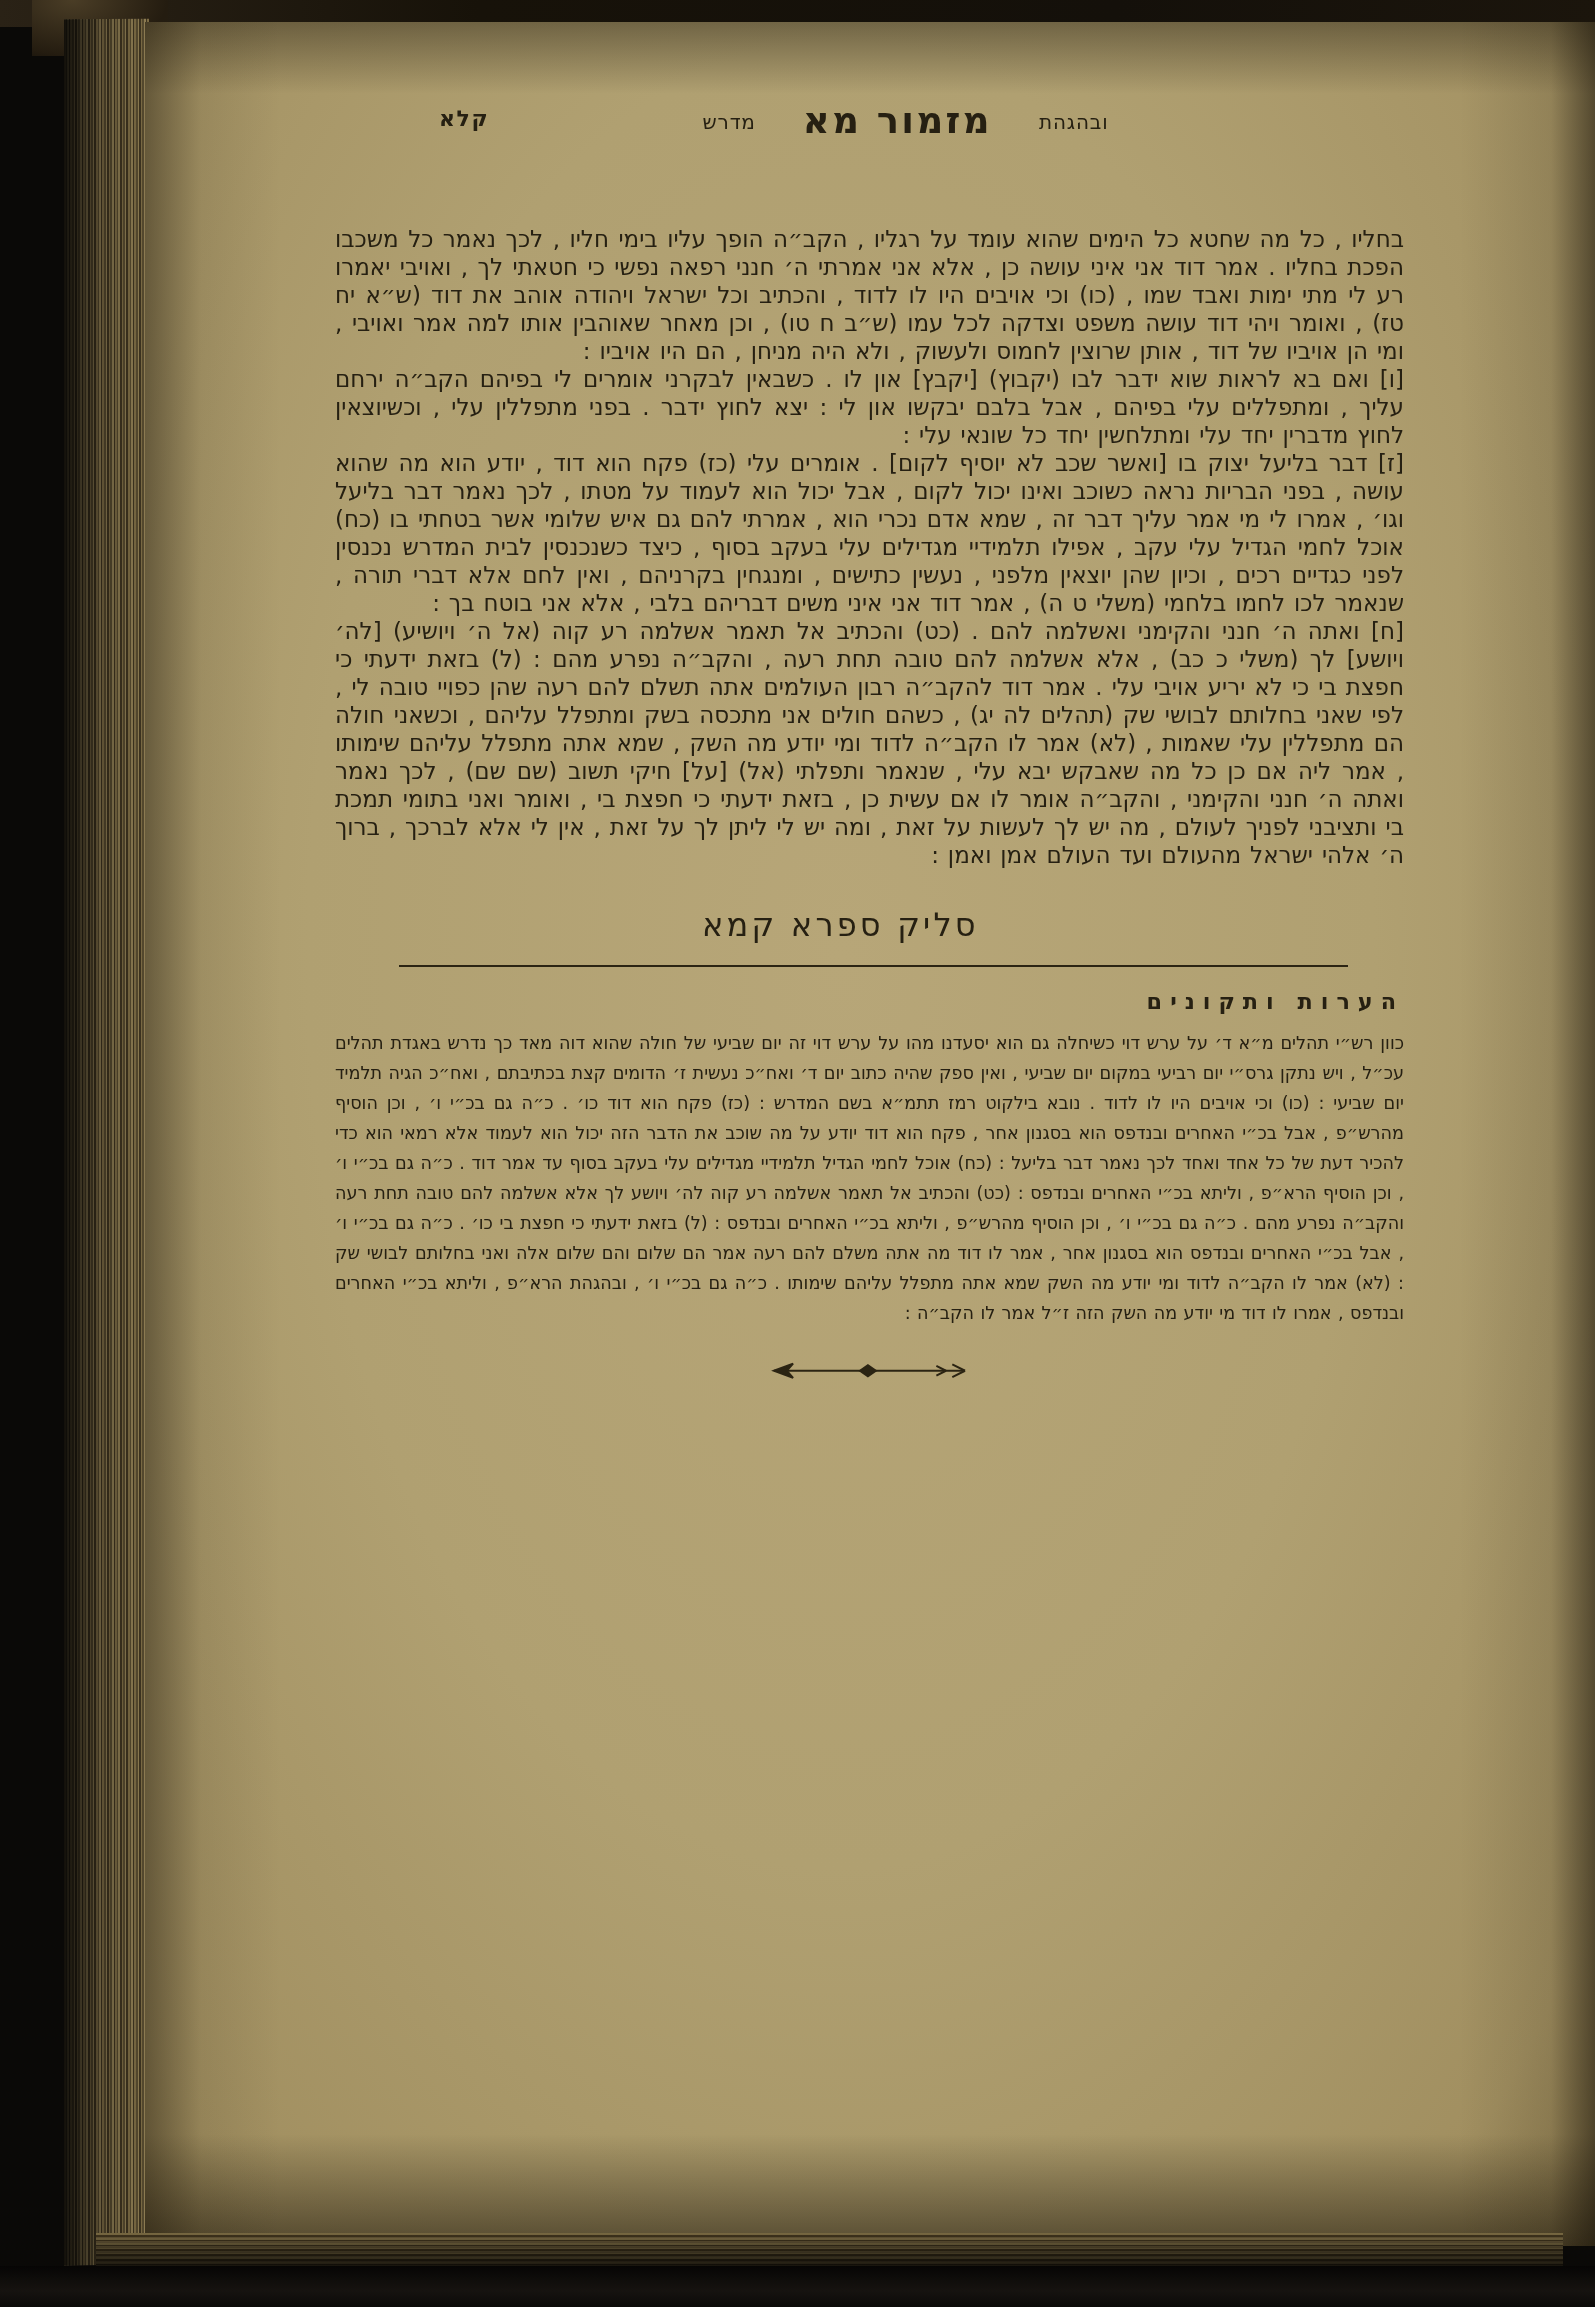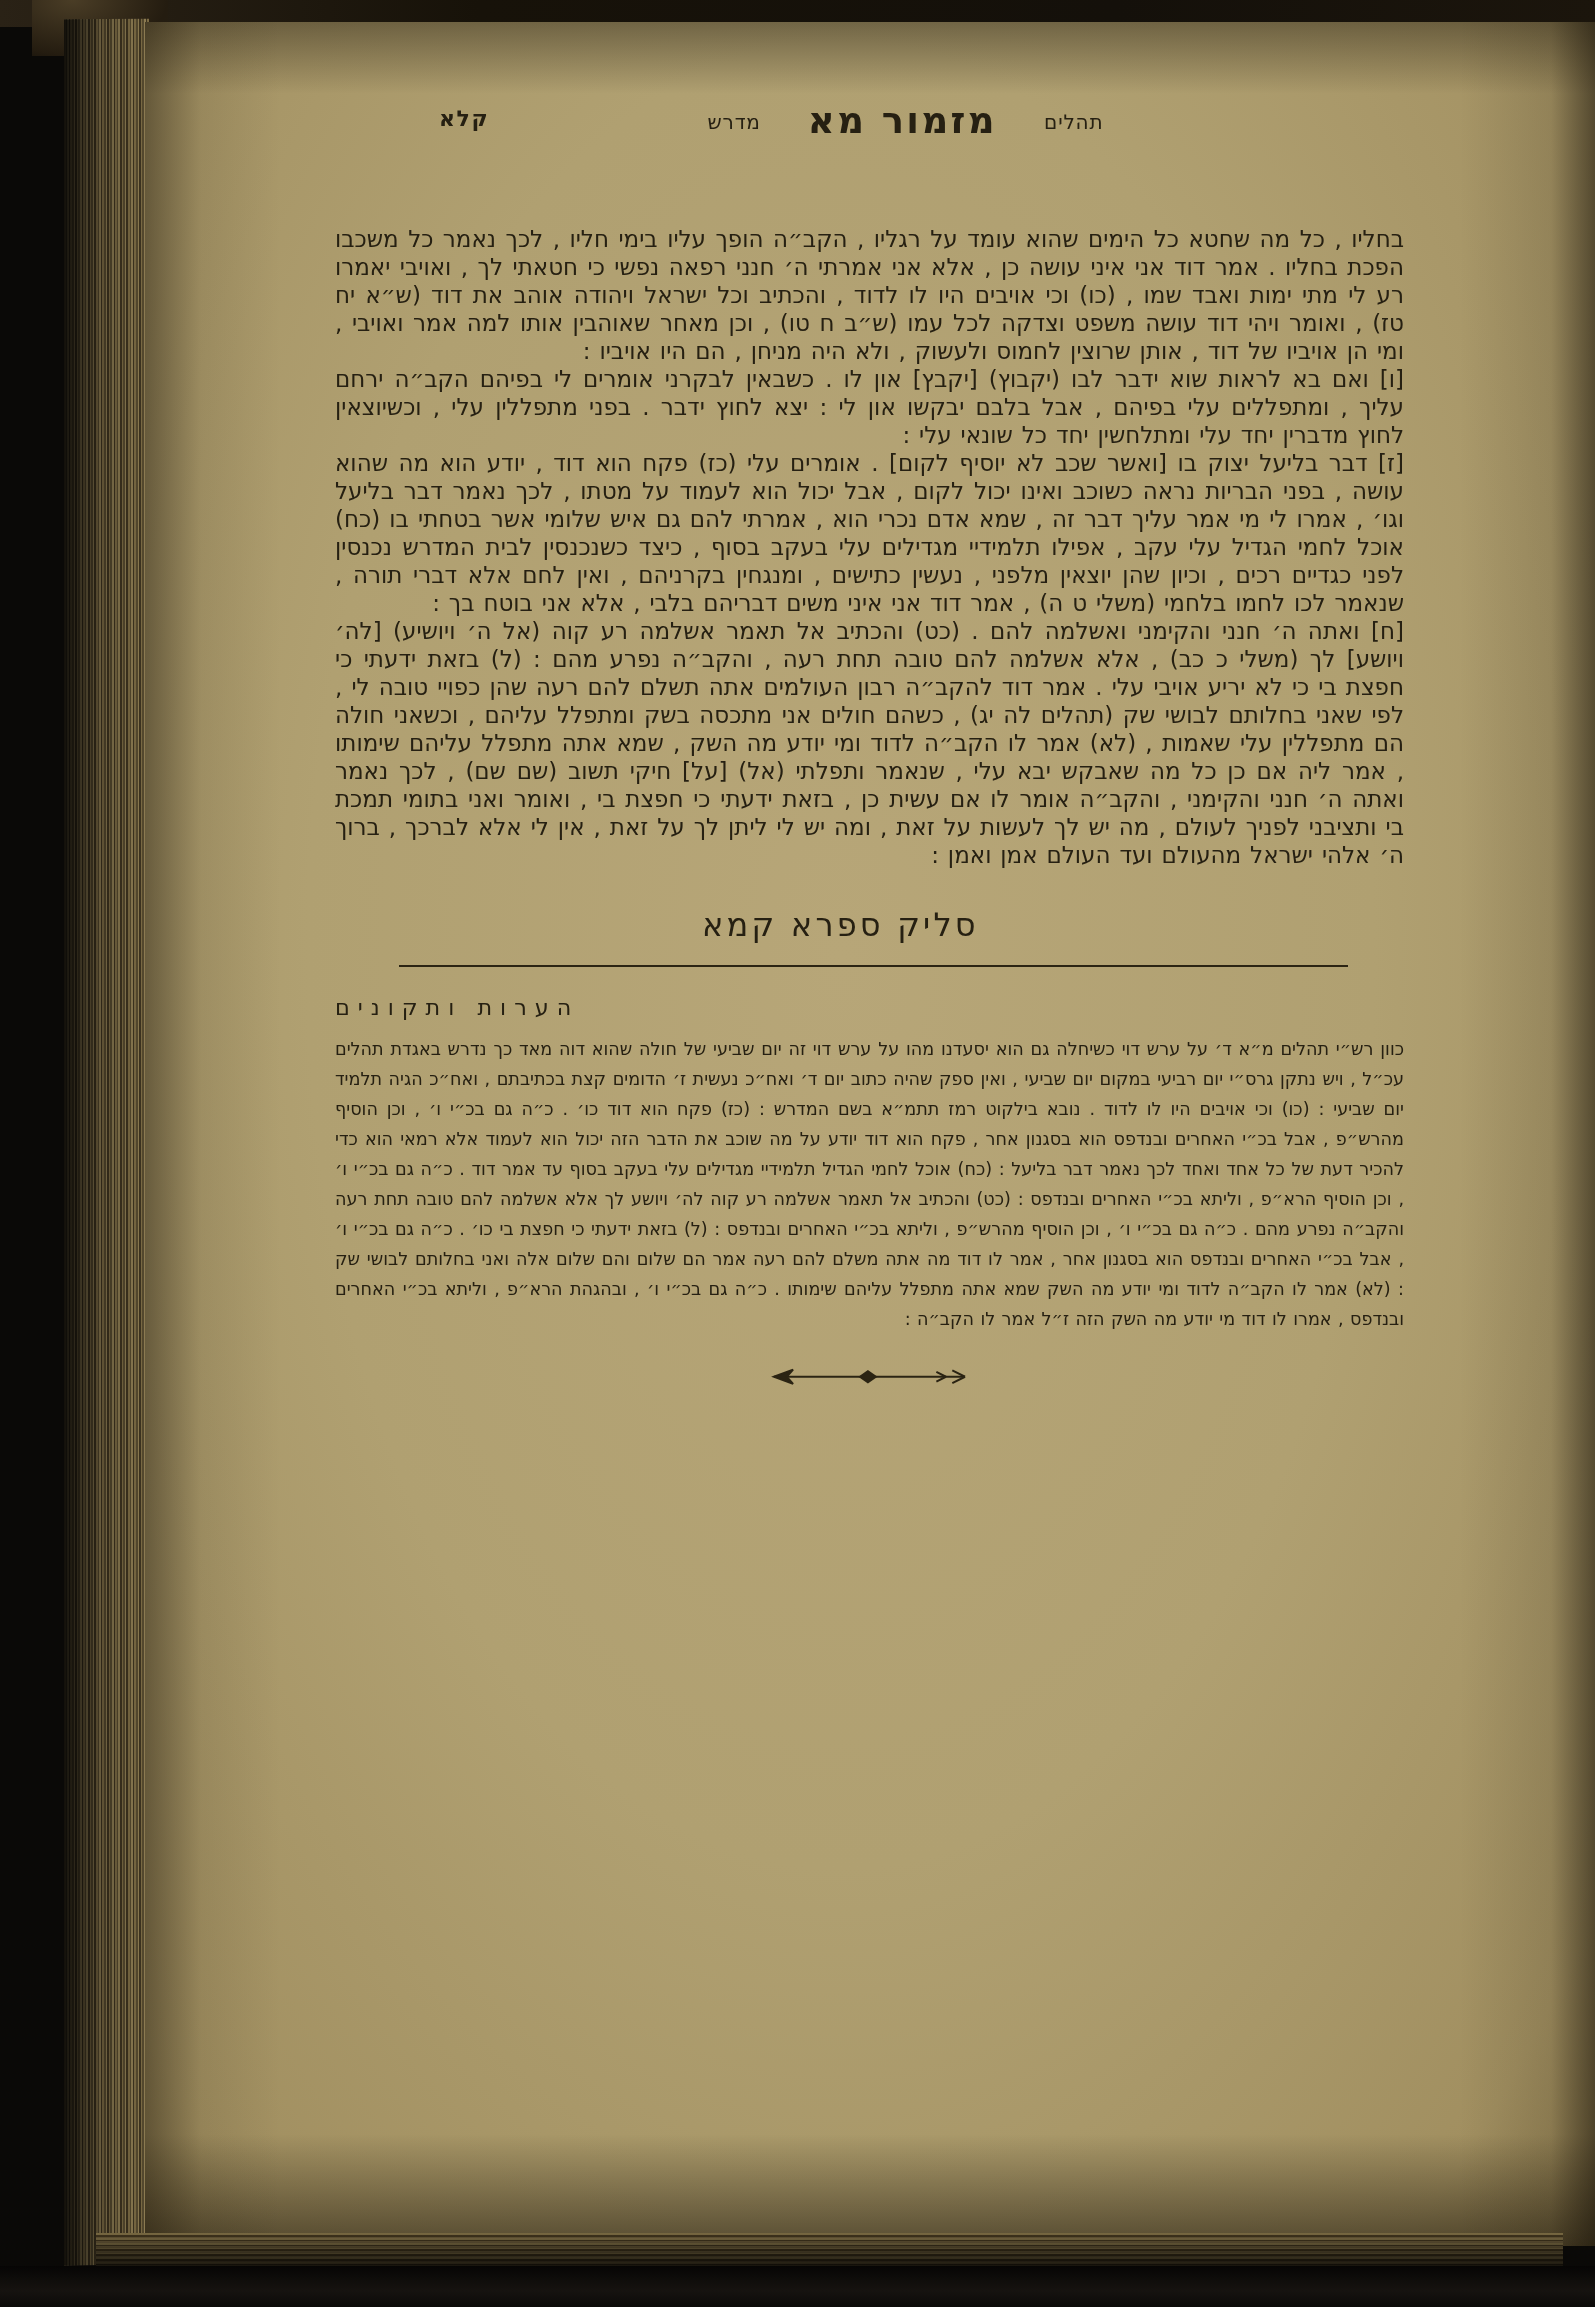--- a/index.html
+++ b/index.html
@@ -122,24 +122,24 @@
     padding-left: 367px;
   }
   .section-rule {
     margin: 21px 56px 0 64px;
     border: 0;
     border-top: 2.4px solid #2b2413;
     height: 0;
   }
   
   .notes-heading {
-    margin-top: 27px;
-    text-align: left;
+    margin-top: 21px;
+    text-align: right;
     font-size: 22.3px;
-    font-weight: normal;
+    font-weight: bold;
     letter-spacing: 8px;
   }
   .notes-text {
     margin-top: 14px;
     font-size: 17.6px;
     line-height: 30px;
     text-align: justify;
     text-justify: inter-word;
     word-spacing: 0.8px;
   }
@@ -157,21 +157,21 @@
 <div class="scan">
 
   <div class="cover-top"></div>
   <div class="cover-corner"></div>
   <div class="page-edges-left"></div>
 
   <div class="page">
     <div class="text-area">
 
       <div class="running-head">
-        <span class="side-label">תהלים</span>
+        <span class="side-label">ובהגהת</span>
         <span class="center-title">מזמור מא</span>
         <span class="side-label">מדרש</span>
         <span class="folio-number">קלא</span>
       </div>
 
       <div class="main-text">
           <p>בחליו , כל מה שחטא כל הימים שהוא עומד על רגליו , הקב״ה הופך עליו בימי חליו , לכך נאמר כל משכבו הפכת בחליו . אמר דוד אני איני עושה כן , אלא אני אמרתי ה׳ חנני רפאה נפשי כי חטאתי לך , ואויבי יאמרו רע לי מתי ימות ואבד שמו , (כו) וכי אויבים היו לו לדוד , והכתיב וכל ישראל ויהודה אוהב את דוד (ש״א יח טז) , ואומר ויהי דוד עושה משפט וצדקה לכל עמו (ש״ב ח טו) , וכן מאחר שאוהבין אותו למה אמר ואויבי , ומי הן אויביו של דוד , אותן שרוצין לחמוס ולעשוק , ולא היה מניחן , הם היו אויביו :</p>
           <p>[ו] ואם בא לראות שוא ידבר לבו (יקבוץ) [יקבץ] און לו . כשבאין לבקרני אומרים לי בפיהם הקב״ה ירחם עליך , ומתפללים עלי בפיהם , אבל בלבם יבקשו און לי : יצא לחוץ ידבר . בפני מתפללין עלי , וכשיוצאין לחוץ מדברין יחד עלי ומתלחשין יחד כל שונאי עלי :</p>
           <p>[ז] דבר בליעל יצוק בו [ואשר שכב לא יוסיף לקום] . אומרים עלי (כז) פקח הוא דוד , יודע הוא מה שהוא עושה , בפני הבריות נראה כשוכב ואינו יכול לקום , אבל יכול הוא לעמוד על מטתו , לכך נאמר דבר בליעל וגו׳ , אמרו לי מי אמר עליך דבר זה , שמא אדם נכרי הוא , אמרתי להם גם איש שלומי אשר בטחתי בו (כח) אוכל לחמי הגדיל עלי עקב , אפילו תלמידיי מגדילים עלי בעקב בסוף , כיצד כשנכנסין לבית המדרש נכנסין לפני כגדיים רכים , וכיון שהן יוצאין מלפני , נעשין כתישים , ומנגחין בקרניהם , ואין לחם אלא דברי תורה , שנאמר לכו לחמו בלחמי (משלי ט ה) , אמר דוד אני איני משים דבריהם בלבי , אלא אני בוטח בך :</p>
           <p>[ח] ואתה ה׳ חנני והקימני ואשלמה להם . (כט) והכתיב אל תאמר אשלמה רע קוה (אל ה׳ ויושיע) [לה׳ ויושע] לך (משלי כ כב) , אלא אשלמה להם טובה תחת רעה , והקב״ה נפרע מהם : (ל) בזאת ידעתי כי חפצת בי כי לא יריע אויבי עלי . אמר דוד להקב״ה רבון העולמים אתה תשלם להם רעה שהן כפויי טובה לי , לפי שאני בחלותם לבושי שק (תהלים לה יג) , כשהם חולים אני מתכסה בשק ומתפלל עליהם , וכשאני חולה הם מתפללין עלי שאמות , (לא) אמר לו הקב״ה לדוד ומי יודע מה השק , שמא אתה מתפלל עליהם שימותו , אמר ליה אם כן כל מה שאבקש יבא עלי , שנאמר ותפלתי (אל) [על] חיקי תשוב (שם שם) , לכך נאמר ואתה ה׳ חנני והקימני , והקב״ה אומר לו אם עשית כן , בזאת ידעתי כי חפצת בי , ואומר ואני בתומי תמכת בי ותציבני לפניך לעולם , מה יש לך לעשות על זאת , ומה יש לי ליתן לך על זאת , אין לי אלא לברכך , ברוך ה׳ אלהי ישראל מהעולם ועד העולם אמן ואמן :</p>

